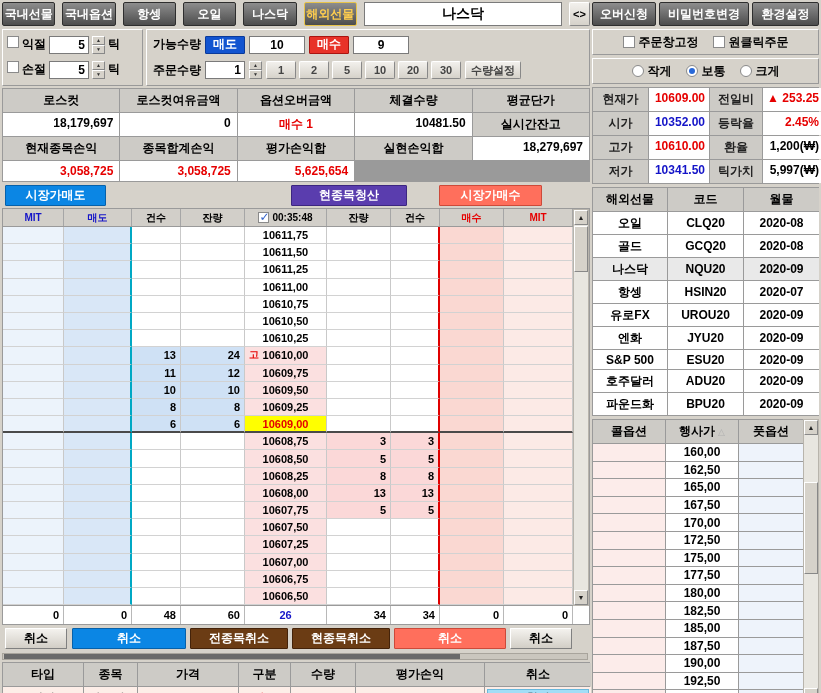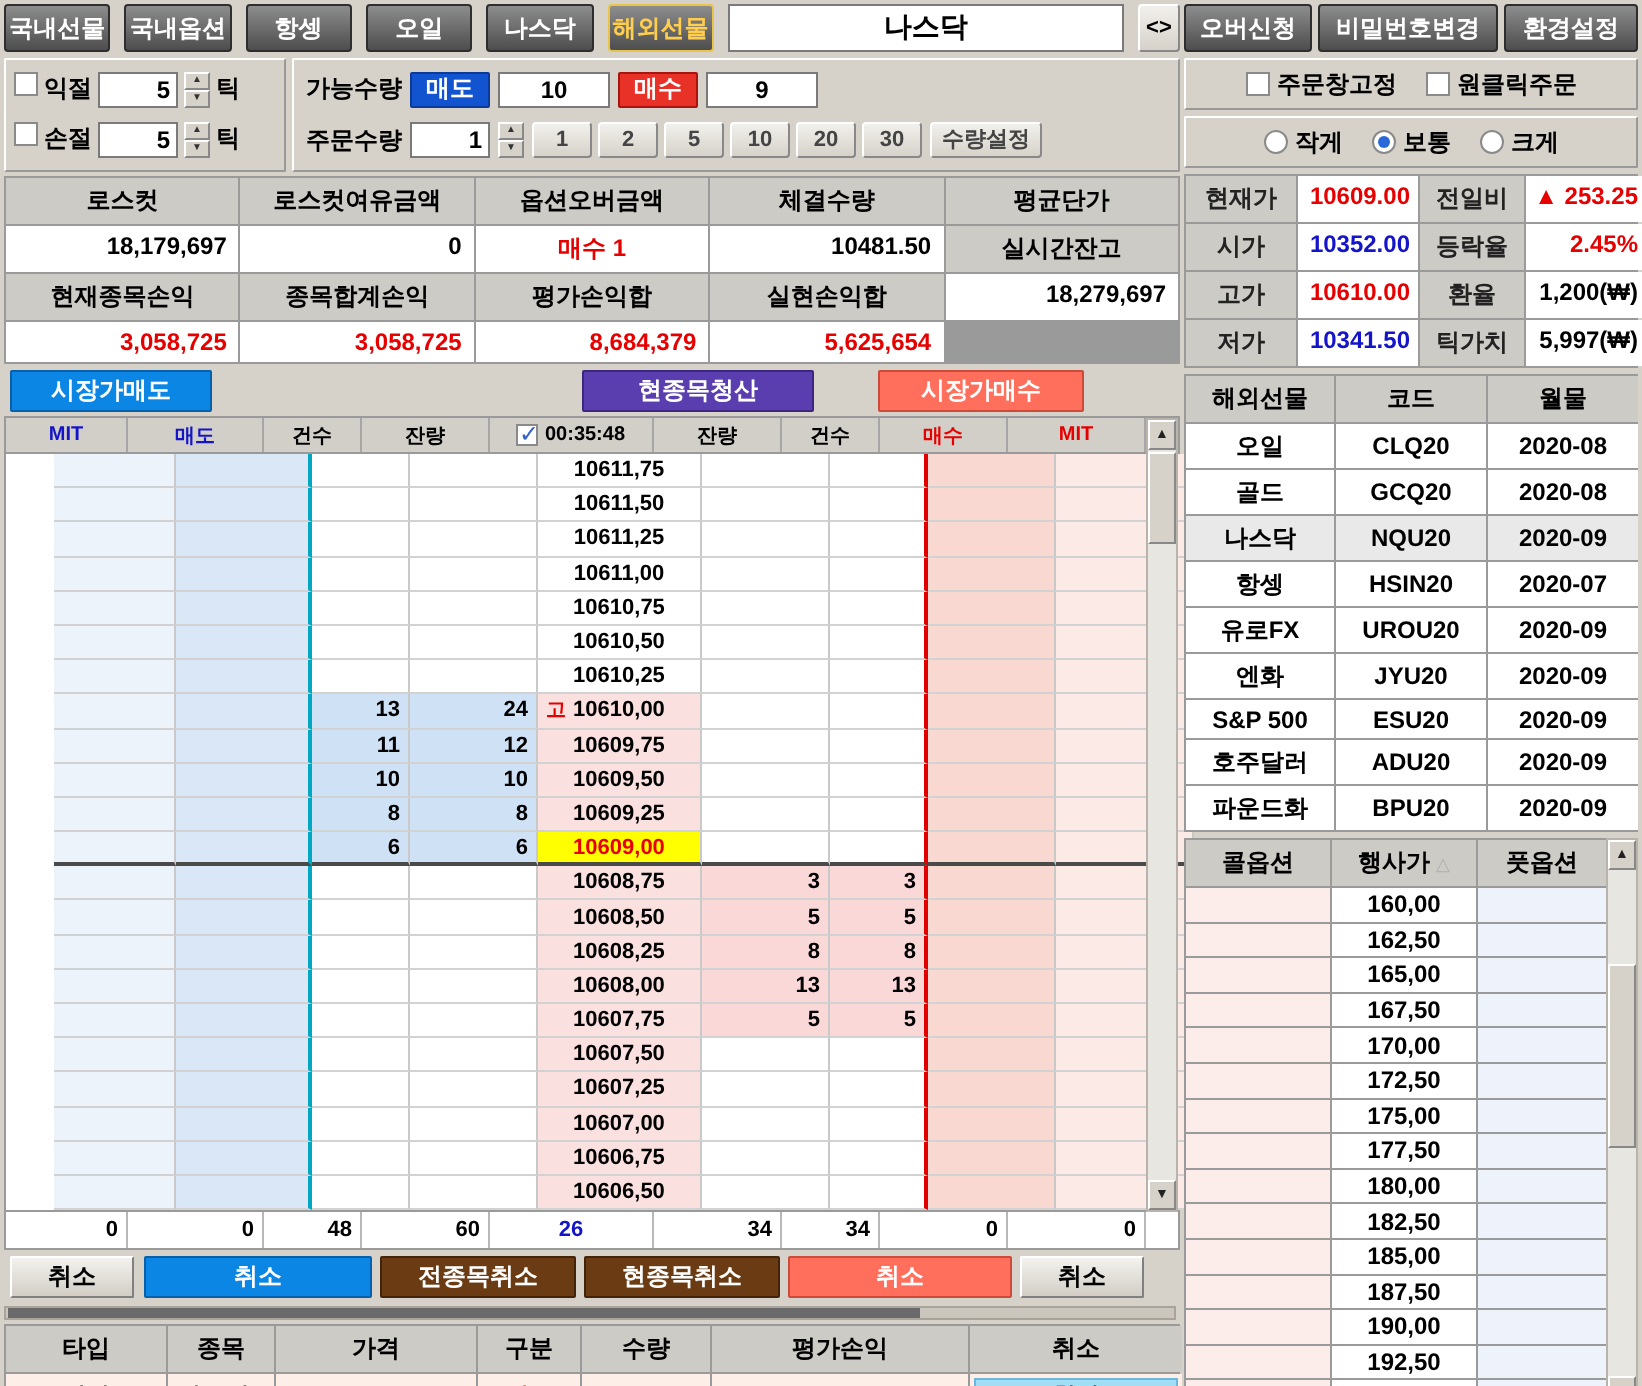--- a/index.html
+++ b/index.html
@@ -107,21 +107,21 @@
   #act-liqcur{ left:289px; width:116px; background:#5a3dae; border:1px solid #3c2680; }
   #act-mbuy { left:437px; width:103px; background:#ff6f5c; border:1px solid #cc4a3a; }
 
   
   #ob { position:relative; margin-top:1px; width:588px; border:1px solid #9a9a9a; background:#fff; }
   .ob-grid { display:grid; grid-template-columns:61px 68px 49px 64px 82px 64px 49px 64px 69px; }
   #ob-head { height:18px; background:#d2cfc9; border-bottom:1px solid #9a9a9a; }
   #ob-head .hc { border-right:1px solid #a6a6a6; display:flex; align-items:center; justify-content:center;
                  font-size:10px; overflow:hidden; }
   #ob-head .hc .checkbox { width:11px; height:11px; margin-right:3px; }
-  #ob-rows { display:flex; flex-direction:column; height:378px;padding-left:24px; }
+  #ob-rows { display:flex; flex-direction:column; height:378px; }
   .ob-row { flex:1; min-height:0; }
   .ob-row > div { border-right:1px solid #c9c9c9; border-bottom:1px solid #d2d2d2;
                   font-size:11px; display:flex; align-items:center; justify-content:flex-end;
                   padding-right:4px; overflow:hidden; cursor:pointer; }
   .c-mitl { background:#ecf3fb; }
   .c-sell { background:#d9e7f7; border-right:2px solid #00a8c4 !important; }
   .c-w    { background:#fff; }
   .c-w.popS { background:#cfe1f5; }
   .c-w.popB { background:#fbd8d8; }
   .c-price { justify-content:center !important; padding-right:0 !important; position:relative; }
@@ -272,21 +272,20 @@
       <div class="vcell red center">매수 1</div>
       <div class="vcell">10481.50</div>
       <div class="hcell">실시간잔고</div>
       <div class="hcell">현재종목손익</div>
       <div class="hcell">종목합계손익</div>
       <div class="hcell">평가손익합</div>
       <div class="hcell">실현손익합</div>
       <div class="vcell">18,279,697</div>
       <div class="vcell red">3,058,725</div>
       <div class="vcell red">3,058,725</div>
-      <div class="vcell red">8,684,379</div>
       <div class="vcell red">5,625,654</div>
     </div>
 
   <div id="actions-row">
     <div id="act-msell" class="act">시장가매도</div>
     <div id="act-liqcur" class="act">현종목청산</div>
     <div id="act-mbuy" class="act">시장가매수</div>
   </div>
 
   <div id="ob">

